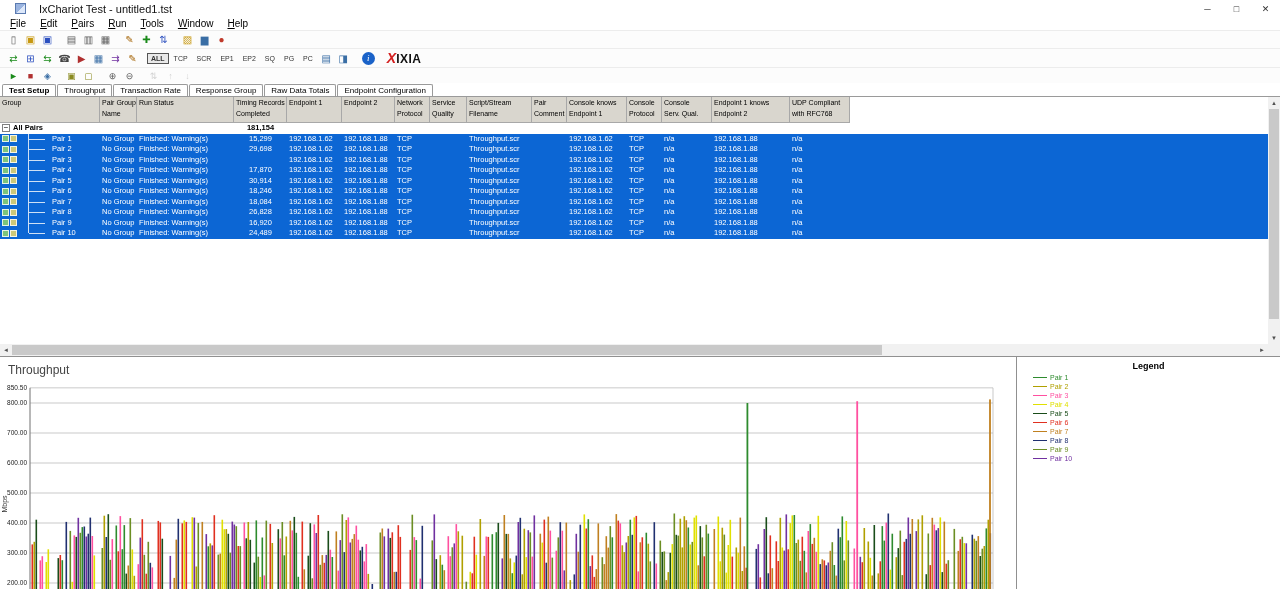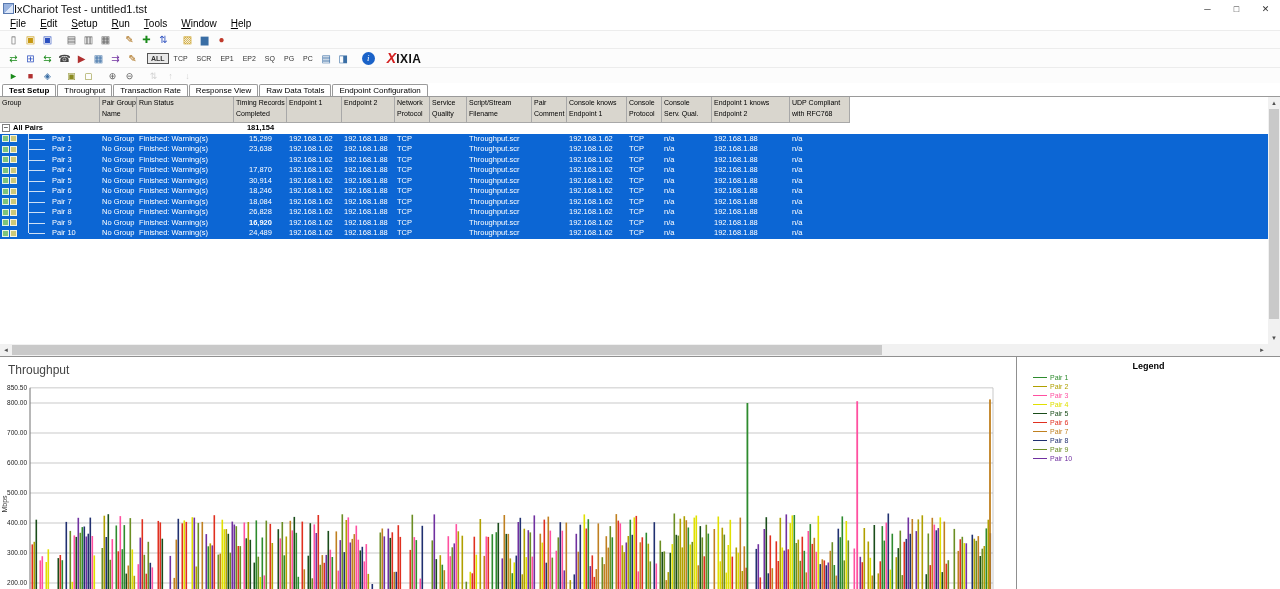--- a/index.html
+++ b/index.html
@@ -1,20 +1,20 @@
 <!DOCTYPE html>
 <html><head>
 <meta charset="utf-8">
 <style>
   * { margin:0; padding:0; box-sizing:border-box; }
   html,body { width:1280px; height:589px; overflow:hidden; }
   body { font-family:"Liberation Sans",sans-serif; background:#fff; color:#000; position:relative; }
 
   
-  .titlebar { height:17px; display:flex; align-items:center; padding-left:3px; gap:0; background:#fff; }
+  .titlebar { height:17px; display:flex; align-items:center; padding-left:15px; gap:13px; background:#fff; }
   .app-icon { width:11px; height:11px; border:1px solid #5a7ab0; background:linear-gradient(135deg,#9ab4e0 0 50%,#dde8fa 50% 100%); flex:none; }
   .title-text { font-size:11px; color:#111; white-space:nowrap; }
   .win-controls { margin-left:auto; display:flex; height:100%; }
   .win-btn { width:29px; height:100%; display:flex; align-items:center; justify-content:center; font-size:9px; color:#333; }
 
   
   .menubar { height:13px; display:flex; align-items:center; padding-left:3px; font-size:10px; background:#fff; }
   .menu-item { display:inline-block; padding:0 7px; }
   .menu-item::first-letter { text-decoration:underline; }
 
@@ -93,21 +93,21 @@
   <div class="win-controls">
     <div class="win-btn">─</div>
     <div class="win-btn">□</div>
     <div class="win-btn">✕</div>
   </div>
 </div>
 
 <div class="menubar">
     <span class="menu-item">File</span>
     <span class="menu-item">Edit</span>
-    <span class="menu-item">Setup</span>
+    <span class="menu-item">Pairs</span>
     <span class="menu-item">Run</span>
     <span class="menu-item">Tools</span>
     <span class="menu-item">Window</span>
     <span class="menu-item">Help</span>
   </div>
 
 <div class="toolbar tb1">
     <div class="tbtn" style="color: rgb(96, 96, 96);">▯</div>
     <div class="tbtn" style="color: rgb(199, 152, 16);">▣</div>
     <div class="tbtn" style="color: rgb(43, 79, 191);">▣</div>
@@ -170,21 +170,21 @@
     <span class="tsep"></span>
     <div class="tbtn disabled" style="color: rgb(160, 160, 160);">⇅</div>
     <div class="tbtn disabled" style="color: rgb(160, 160, 160);">↑</div>
     <div class="tbtn disabled" style="color: rgb(160, 160, 160);">↓</div>
   </div>
 
 <div class="tabbar">
     <div class="tab active">Test Setup</div>
     <div class="tab">Throughput</div>
     <div class="tab">Transaction Rate</div>
-    <div class="tab">Response View</div>
+    <div class="tab">Response Group</div>
     <div class="tab">Raw Data Totals</div>
     <div class="tab">Endpoint Configuration</div>
   </div>
 
 <div class="grid-area">
   <div class="grid-header">
       <div class="hcell" style="width: 100px;">
         <div>Group</div>
       </div>
       <div class="hcell" style="width: 37px;">
@@ -286,21 +286,21 @@
       </div>
       <div class="row selected">
         <div class="cell group-cell" style="width: 100px;">
           <span class="mini-icon mi-a"></span>
           <span class="mini-icon mi-b"></span>
           <span class="tree"></span>
           <span class="pair-label">Pair 2</span>
         </div>
         <div class="cell" style="width: 37px;">No Group</div>
         <div class="cell" style="width: 97px;">Finished: Warning(s)</div>
-        <div class="cell num" style="width: 53px;">23,638</div>
+        <div class="cell num" style="width: 53px;">29,698</div>
         <div class="cell" style="width: 55px;">192.168.1.62</div>
         <div class="cell" style="width: 53px;">192.168.1.88</div>
         <div class="cell" style="width: 35px;">TCP</div>
         <div class="cell" style="width: 37px;"></div>
         <div class="cell" style="width: 65px;">Throughput.scr</div>
         <div class="cell" style="width: 35px;"></div>
         <div class="cell" style="width: 60px;">192.168.1.62</div>
         <div class="cell" style="width: 35px;">TCP</div>
         <div class="cell" style="width: 50px;">n/a</div>
         <div class="cell" style="width: 78px;">192.168.1.88</div>
@@ -440,21 +440,21 @@
       </div>
       <div class="row selected">
         <div class="cell group-cell" style="width: 100px;">
           <span class="mini-icon mi-a"></span>
           <span class="mini-icon mi-b"></span>
           <span class="tree"></span>
           <span class="pair-label">Pair 9</span>
         </div>
         <div class="cell" style="width: 37px;">No Group</div>
         <div class="cell" style="width: 97px;">Finished: Warning(s)</div>
-        <div class="cell num" style="width: 53px; font-weight: bold;">16,920</div>
+        <div class="cell num" style="width: 53px;">16,920</div>
         <div class="cell" style="width: 55px;">192.168.1.62</div>
         <div class="cell" style="width: 53px;">192.168.1.88</div>
         <div class="cell" style="width: 35px;">TCP</div>
         <div class="cell" style="width: 37px;"></div>
         <div class="cell" style="width: 65px;">Throughput.scr</div>
         <div class="cell" style="width: 35px;"></div>
         <div class="cell" style="width: 60px;">192.168.1.62</div>
         <div class="cell" style="width: 35px;">TCP</div>
         <div class="cell" style="width: 50px;">n/a</div>
         <div class="cell" style="width: 78px;">192.168.1.88</div>

